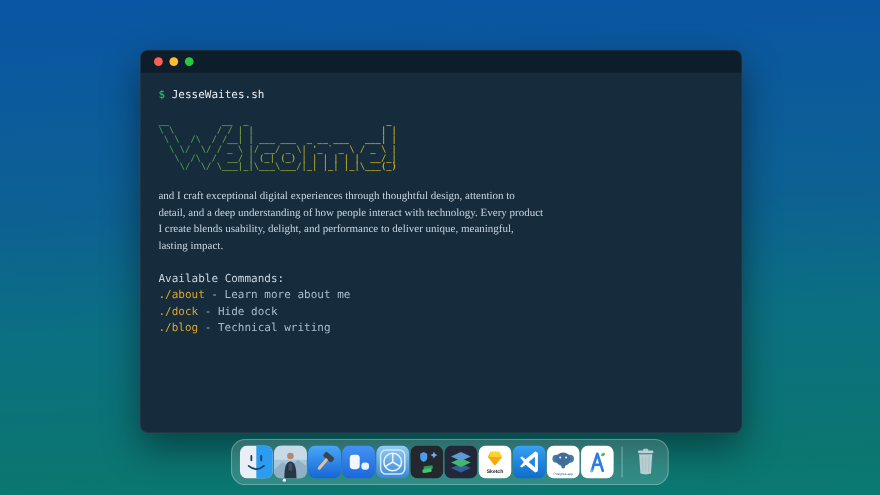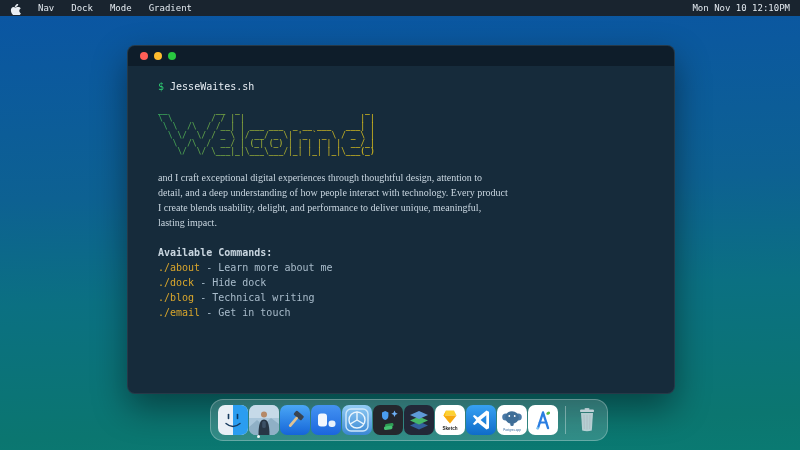--- a/index.html
+++ b/index.html
@@ -17,34 +17,34 @@
 
   
   .terminal-window{position:absolute;left:127px;top:45px;width:546px;height:347px;
     border-radius:8px;background:#162b3b;overflow:hidden;
     border:1px solid rgba(255,255,255,0.07);
     box-shadow:0 14px 34px rgba(0,0,0,0.42);}
   .titlebar{height:20px;background:#0e1d2a;display:flex;align-items:center;
     padding-left:12px;gap:6px;}
   .tl-dot{width:8px;height:8px;border-radius:50%;}
   .tl-red{background:#ff5f57}.tl-yellow{background:#febc2e}.tl-green{background:#28c840}
-  .terminal-content{padding:13px 16px;font-size:10px;line-height:15px;color:#c9d6e0;margin-left:14px;}
+  .terminal-content{padding:13px 16px;font-size:10px;line-height:15px;color:#c9d6e0;}
   .prompt-line{white-space:pre;margin-bottom:13px;}
   .prompt-symbol{color:#2ecc71;}
   .command-name{color:#e8eef4;}
   .ascii-wrap{margin-bottom:12px;}
   .ascii{margin:0;font-family:"DejaVu Sans Mono",monospace;font-size:8px;line-height:8.2px;
     display:inline-block;
     background:linear-gradient(90deg,#35a05a 0%,#7ba03f 35%,#b5a628 70%,#c9b21f 100%);
     -webkit-background-clip:text;background-clip:text;color:transparent;font-weight:bold;}
   .typing-line{white-space:pre;color:#e8eef4;margin-bottom:17px;}
   .intro-typed{color:#d9a62c;}
   .bio{margin:0 0 15px 0;white-space:pre;font-family:Liberation Serif, serif;font-size:10px;
     line-height:15px;color:#c9d6e0;overflow:hidden;}
-  .commands-header{color:#c9d6e0;font-weight:bold;}
+  .commands-header{color:#c9d6e0;}
   .command-line{white-space:pre;}
   .cmd{color:#d9a62c;}
   .cmd-desc{color:#a9bccb;margin-left:6px;}
 
   
   .dock-bar{position:absolute;left:210px;top:399px;height:40px;display:flex;
     align-items:center;padding:0 6px;background:rgba(255,255,255,0.16);
     border:1px solid rgba(255,255,255,0.26);border-radius:13px;}
   .dock-item{width:30px;height:30px;margin:0 .5px;position:relative;flex:0 0 auto;}
   .dock-item svg{display:block;}
@@ -52,34 +52,20 @@
     width:3px;height:3px;border-radius:50%;background:rgba(255,255,255,0.95);}
   .dock-divider{width:1px;height:28px;background:rgba(255,255,255,0.35);
     margin:0 7px;flex:0 0 auto;}
   .dock-trash{width:26px;height:30px;margin:0 1px;flex:0 0 auto;}
 </style>
 </head>
 <body>
 
 <div class="desktop">
 
-  <div class="menubar">
-    <div class="menubar-left">
-      <span class="apple">
-        <svg width="11" height="13" viewBox="0 0 11 13">
-          <path fill="#e8edf2" d="M5.6 3.2c.6-.8 1.8-1.4 2.7-1.1-.1.8-.5 1.6-1.1 2.1-.6.6-1.6 1-2.4.8-.1-.7.3-1.3.8-1.8z M8.3 5.1c1 0 1.9.5 2.4 1.3-1 .6-1.5 1.5-1.4 2.6.1 1 .7 1.9 1.6 2.3-.4.9-.9 1.6-1.7 2.2-.6.4-1.3.4-1.9.1-.6-.3-1.2-.3-1.8 0-.7.3-1.4.3-2-.2C2 12.2 1 10.3.9 8.4c-.1-1.8 1-3.3 2.6-3.4.7 0 1.3.4 1.9.4.6 0 1.3-.4 2-.3h.9z"></path>
-        </svg>
-      </span>
-      <span class="menu-item">Nav</span>
-      <span class="menu-item">Dock</span>
-      <span class="menu-item">Mode</span>
-      <span class="menu-item">Gradient</span>
-    </div>
-    <span>Mon Nov 10 12:10PM</span>
-  </div>
 
   <div class="terminal-window">
     <div class="titlebar">
       <span class="tl-dot tl-red"></span>
       <span class="tl-dot tl-yellow"></span>
       <span class="tl-dot tl-green"></span>
     </div>
     <div class="terminal-content">
       <div class="prompt-line"><span class="prompt-symbol">$</span><span> </span><span class="command-name">JesseWaites.sh</span></div>
 
@@ -96,21 +82,20 @@
       <div class="bio">and I craft exceptional digital experiences through thoughtful design, attention to
 detail, and a deep understanding of how people interact with technology. Every product
 I create blends usability, delight, and performance to deliver unique, meaningful,
 lasting impact.</div>
 
       <div class="commands">
         <div class="commands-header">Available Commands:</div>
         <div class="command-line"><span class="cmd">./about</span><span class="cmd-desc">- Learn more about me</span></div>
         <div class="command-line"><span class="cmd">./dock</span><span class="cmd-desc">- Hide dock</span></div>
         <div class="command-line"><span class="cmd">./blog</span><span class="cmd-desc">- Technical writing</span></div>
-        <div class="command-line"><span class="cmd">./email</span><span class="cmd-desc">- Get in touch</span></div>
       </div>
     </div>
   </div>
 
   <div class="dock-bar">
 
     <div class="dock-item">
       <svg width="30" height="30" viewBox="0 0 30 30">
         <rect width="30" height="30" rx="7" fill="#e9eff6"></rect>
         <path d="M15 0 h8 a7 7 0 0 1 7 7 v16 a7 7 0 0 1 -7 7 h-8 z" fill="#2b9df0"></path>

